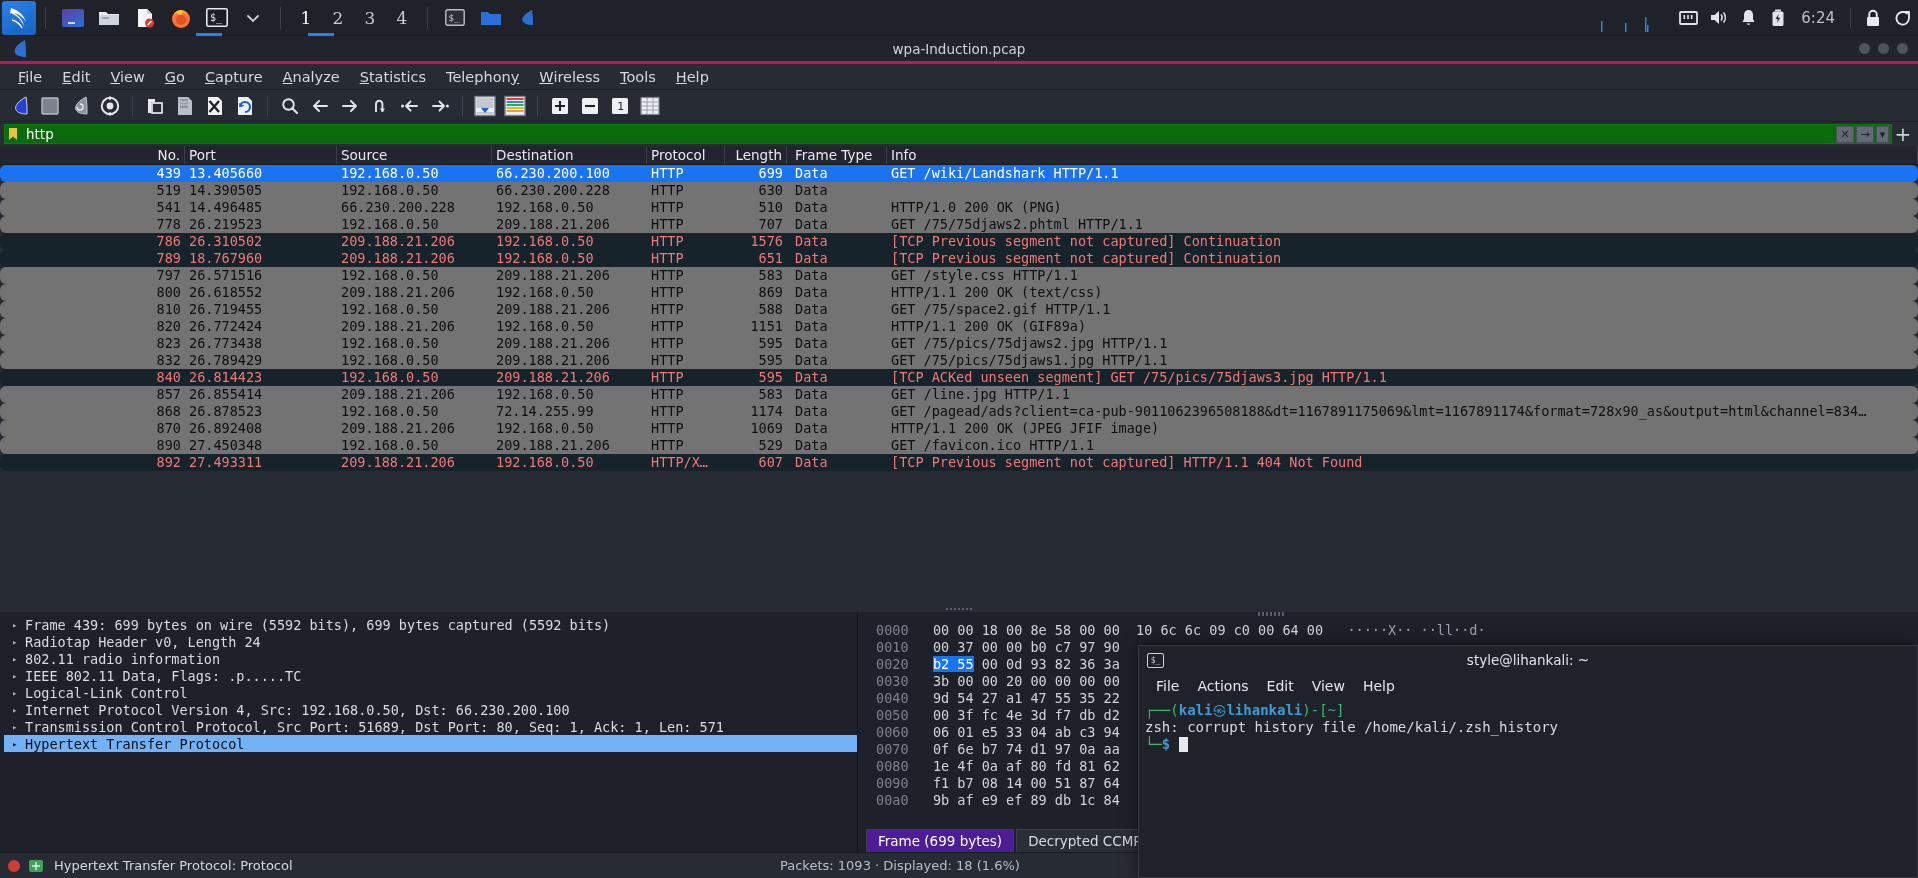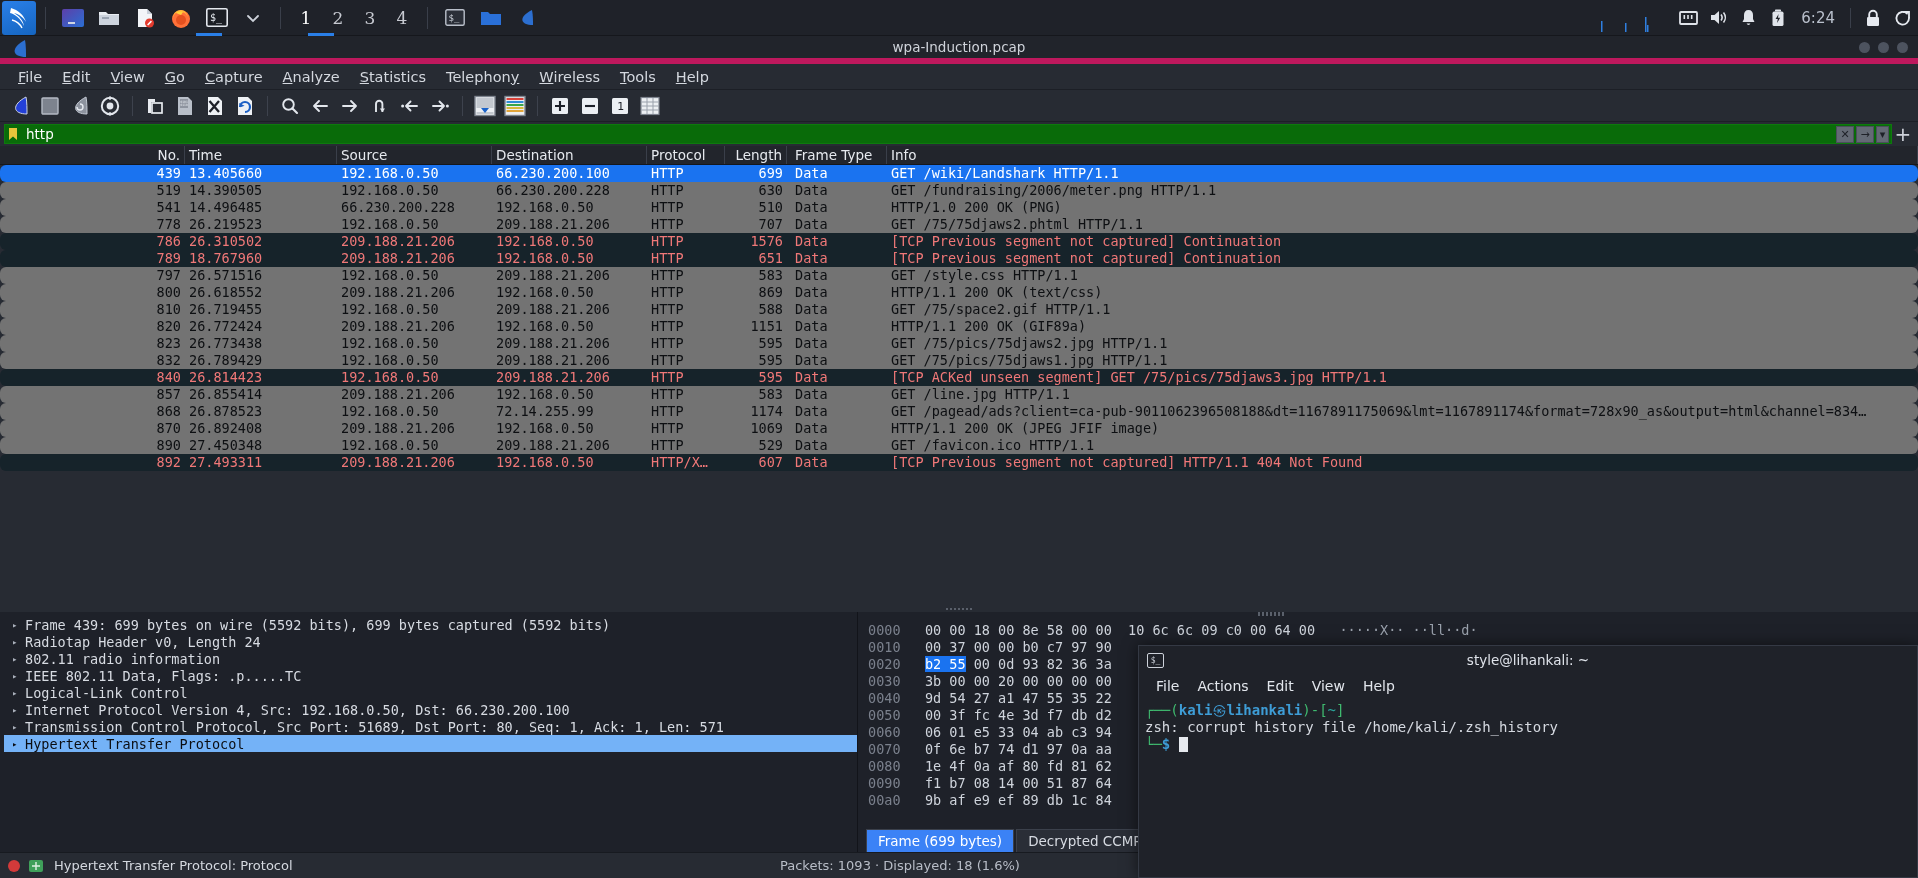--- a/index.html
+++ b/index.html
@@ -41,21 +41,21 @@
   .cpu-graph { width:120px; height:30px; position:relative; }
 
   
   .ws-window {
     position:absolute; left:0; top:36px; width:1918px; height:842px;
     background:#272b33; display:flex; flex-direction:column;
   }
   .ws-titlebar {
     height:28px; background:#21242b; position:relative;
     display:flex; align-items:center; justify-content:center;
-    border-bottom:6px solid #be185d;
+    border-bottom:3px solid #be185d;
   }
   .ws-tb-icon { position:absolute; left:8px; top:3px; }
   .ws-title { font-size:13.5px; color:#cfd3da; }
   .ws-tb-btns { position:absolute; right:10px; display:flex; gap:8px; align-items:center;}
   .tb-dot { width:11px; height:11px; border-radius:50%; background:#4d535f; }
 
   .ws-menubar {
     height:26px; background:#272b33; display:flex; align-items:center;
     padding-left:8px; border-bottom:1px solid #1c1f26;
   }
@@ -153,31 +153,31 @@
     flex:1; background:#1e2129; position:relative; overflow:hidden; padding-top:4px;
   }
   .bytes-splitgrip{
     position:absolute; left:50%; top:0; width:26px; height:4px; margin-left:-130px;
     background:repeating-linear-gradient(90deg,#5a606b 0 2px,transparent 2px 4px);
   }
   .hex-line {
     font-family:"DejaVu Sans Mono", monospace; font-size:13.5px; line-height:17px;
     white-space:pre; color:#cfd4dc; padding-left:10px;
   }
-  .hex-off { color:#7b818d; }
+  .hex-off { color:#7b818d;margin-left:8px; }
   .hex-sel { background:#1a73f0; color:#fff; }
   .bytes-tabs {
     position:absolute; bottom:0; left:0; right:0; height:26px;
     display:flex; align-items:flex-end; padding-left:8px; gap:2px;
   }
   .btab {
     padding:3px 11px; font-size:13.5px; color:#d8dce3; background:#2a2e37;
     border:1px solid #3b404b; border-bottom:none; cursor:pointer;
   }
-  .btab.active { background:#3b82f6; color:#ffffff; }
+  .btab.active { background:#4c1d95; color:#ffffff; }
 
   
   .ws-status {
     height:26px; background:#272b33; border-top:1px solid #171a20;
     display:flex; align-items:center; padding:0 8px; font-size:13px; color:#d4d8df;
     position:relative;
   }
   .st-rec { width:12px; height:12px; border-radius:50%; background:#d33a3a; margin-right:8px;}
   .st-prefs { width:16px; height:16px; margin-right:10px; display:flex; align-items:center; justify-content:center;}
   .st-center { position:absolute; left:780px; color:#b8bdc7; }
@@ -558,21 +558,21 @@
           <div class="fbtn">→</div>
           <div class="fbtn sm">▾</div>
         </div>
       </div>
       <div class="plus-btn">+</div>
     </div>
 
     <div class="packet-pane">
       <div class="plist-header">
         <div class="c-no">No.</div>
-        <div class="c-time">Time</div>
+        <div class="c-time">Port</div>
         <div class="c-src">Source</div>
         <div class="c-dst">Destination</div>
         <div class="c-proto">Protocol</div>
         <div class="c-len">Length</div>
         <div class="c-ftype">Frame Type</div>
         <div class="c-info">Info</div>
       </div>
       <div id="packet-rows">
           <div class="prow sel">
             <div class="c-no">439</div>
@@ -585,21 +585,20 @@
             <div class="c-info">GET /wiki/Landshark HTTP/1.1</div>
           </div>
           <div class="prow good">
             <div class="c-no">519</div>
             <div class="c-time">14.390505</div>
             <div class="c-src">192.168.0.50</div>
             <div class="c-dst">66.230.200.228</div>
             <div class="c-proto">HTTP</div>
             <div class="c-len">630</div>
             <div class="c-ftype">Data</div>
-            <div class="c-info">GET /fundraising/2006/meter.png HTTP/1.1</div>
           </div>
           <div class="prow good">
             <div class="c-no">541</div>
             <div class="c-time">14.496485</div>
             <div class="c-src">66.230.200.228</div>
             <div class="c-dst">192.168.0.50</div>
             <div class="c-proto">HTTP</div>
             <div class="c-len">510</div>
             <div class="c-ftype">Data</div>
             <div class="c-info">HTTP/1.0 200 OK  (PNG)</div>

